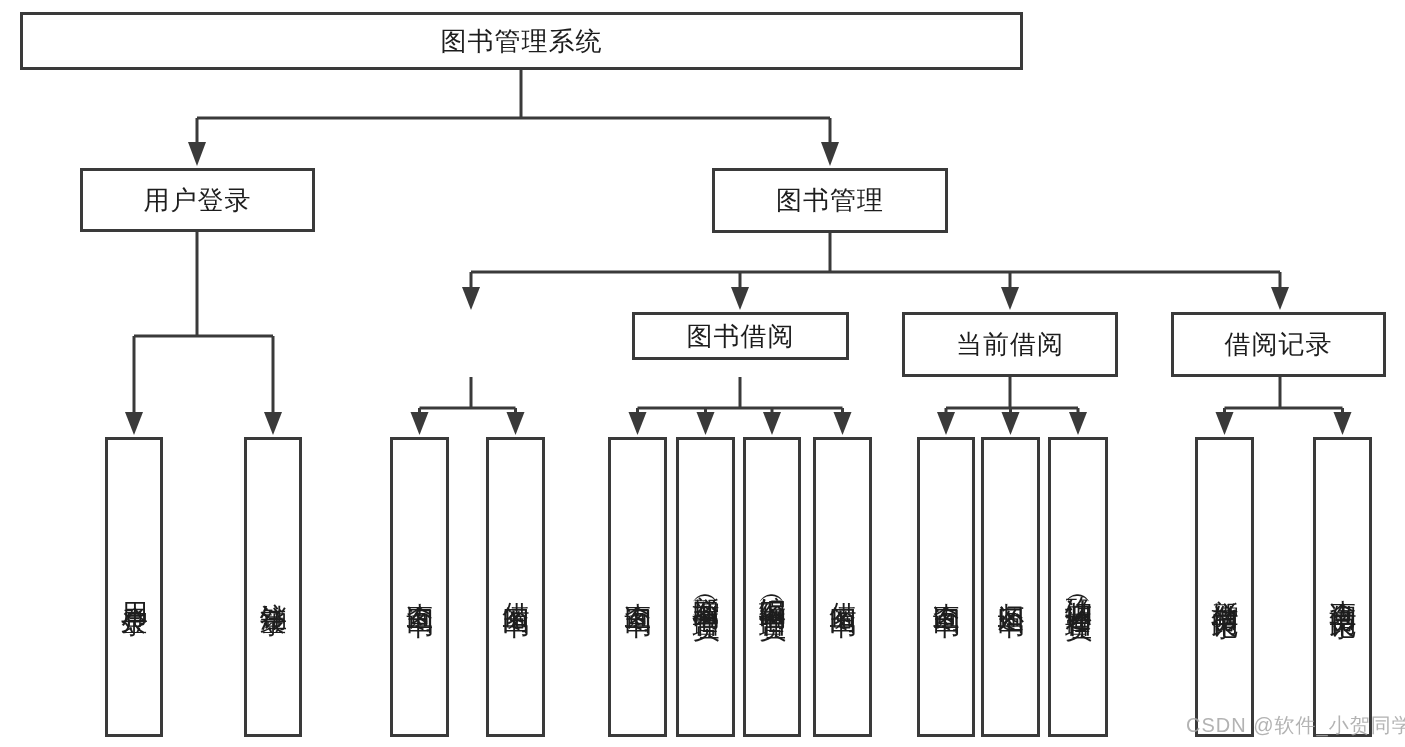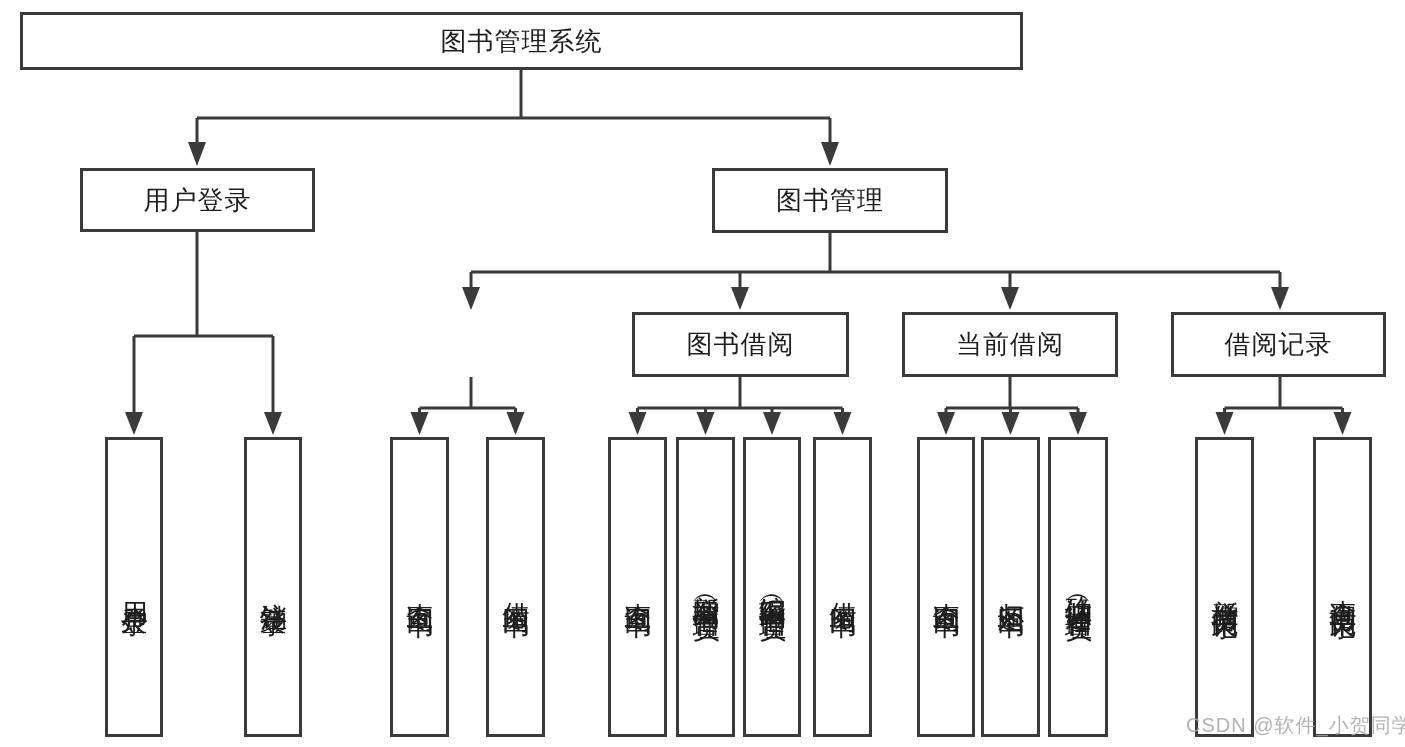--- a/index.html
+++ b/index.html
@@ -120,21 +120,21 @@
     <span>图书管理系统</span>
   </div>
 
   <div class="node h-label" style="left:80px;top:168px;width:235px;height:64px;">
     <span>用户登录</span>
   </div>
   <div class="node h-label" style="left:712px;top:168px;width:236px;height:65px;">
     <span>图书管理</span>
   </div>
 
-  <div class="node h-label" style="left:632px;top:312px;width:217px;height:65px;">
+  <div class="node h-label" style="left:632px;top:312px;width:217px;height:48px;">
     <span>图书借阅</span>
   </div>
   <div class="node h-label" style="left:1171px;top:312px;width:215px;height:65px;">
     <span>借阅记录</span>
   </div>
   <div class="node h-label" style="left:902px;top:312px;width:216px;height:65px;">
     <span>当前借阅</span>
   </div>
 
   <div class="node v-label" style="left:105px;top:437px;width:58px;height:300px;">

